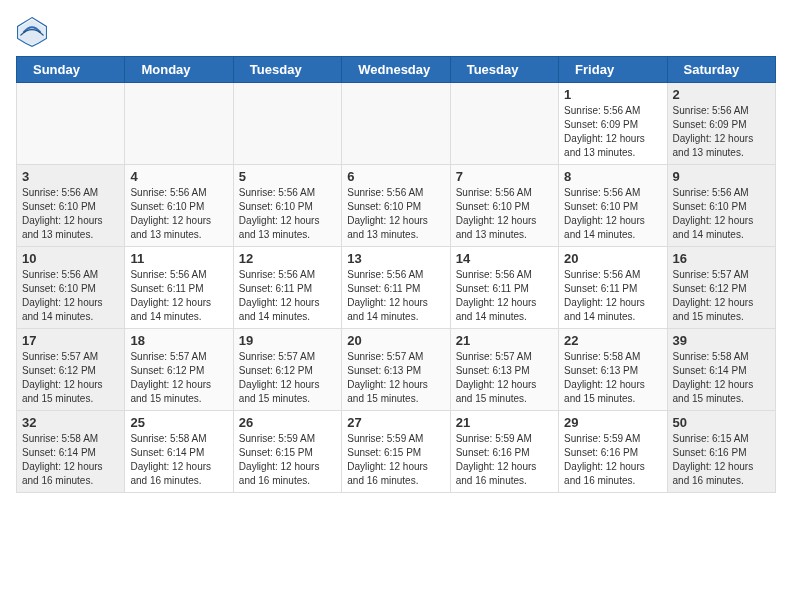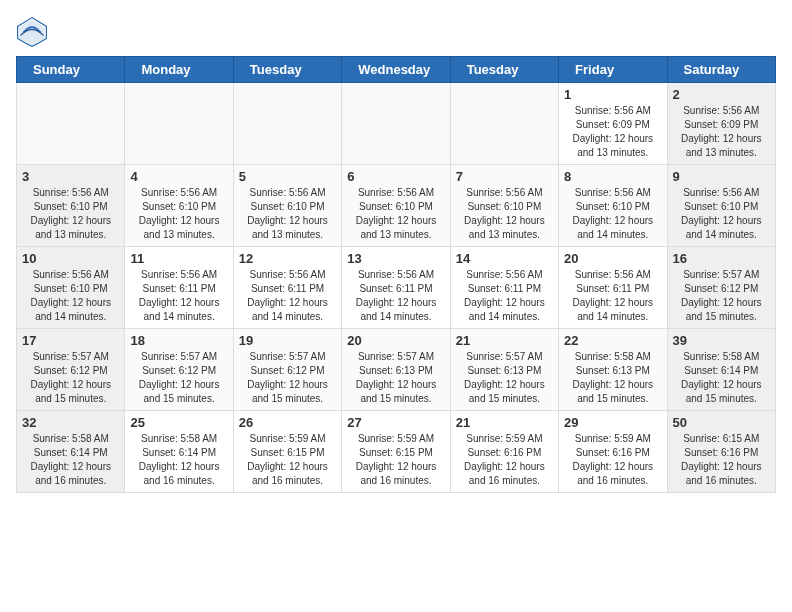--- a/index.html
+++ b/index.html
@@ -83,21 +83,20 @@
     .day-number {
       font-size: 13px;
       font-weight: bold;
       display: block;
       margin-bottom: 2px;
     }
     .day-info {
       font-size: 10px;
       line-height: 1.4;
       color: #333;
-      text-align: center;
     }
     tr:nth-child(even) td:not(.empty) {
       background: #fafafa;
     }
     tr:nth-child(odd) td:not(.empty) {
       background: #fff;
     }
     .calendar td.weekend {
       background: #efefef !important;
     }

